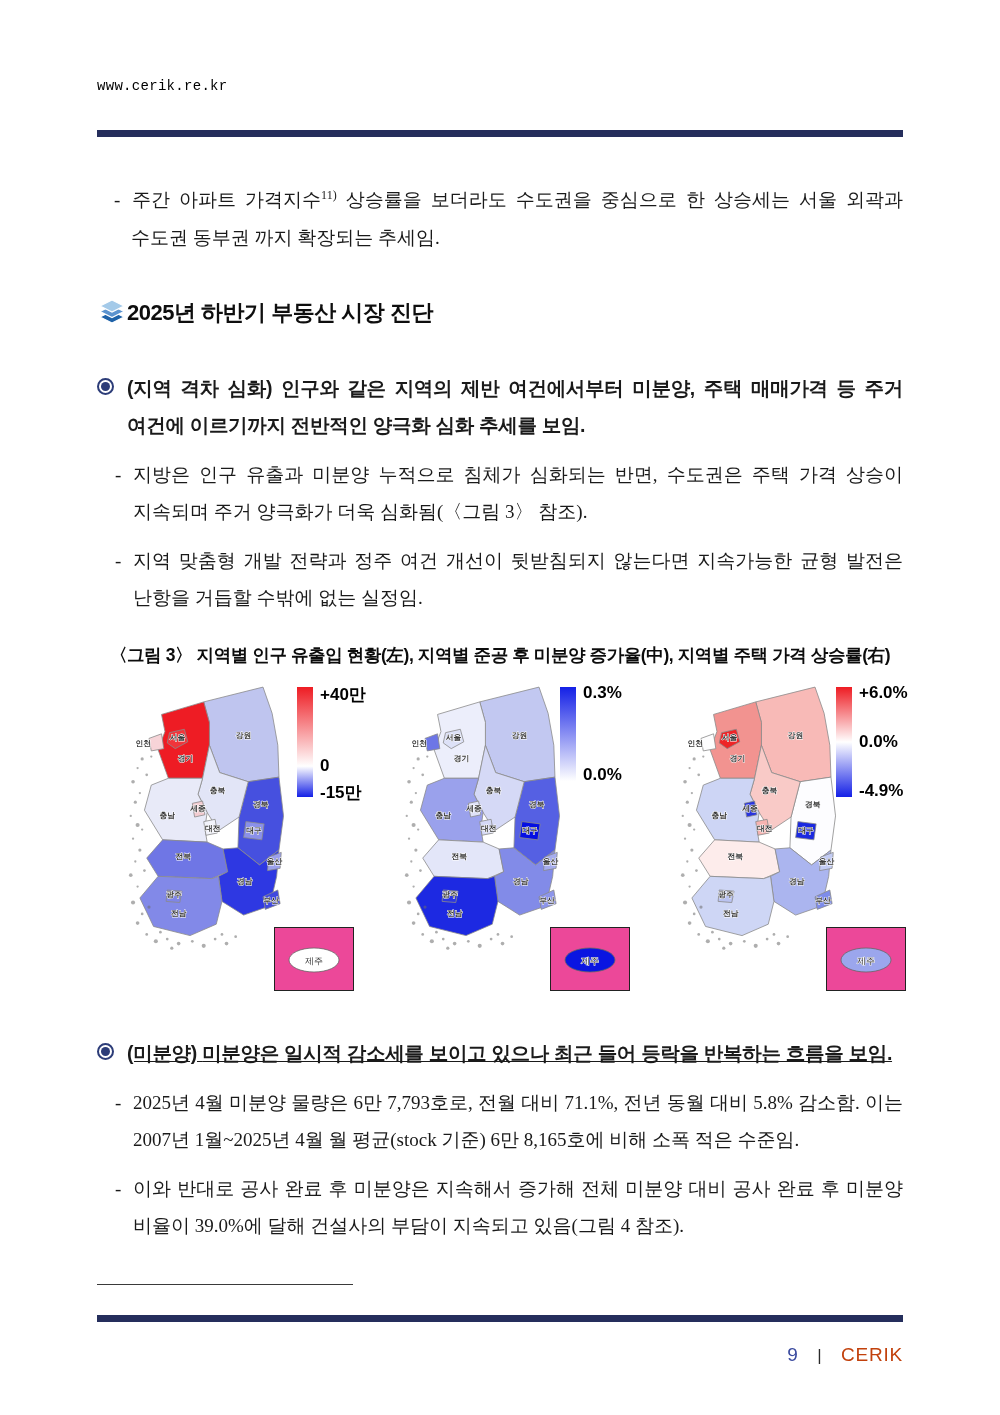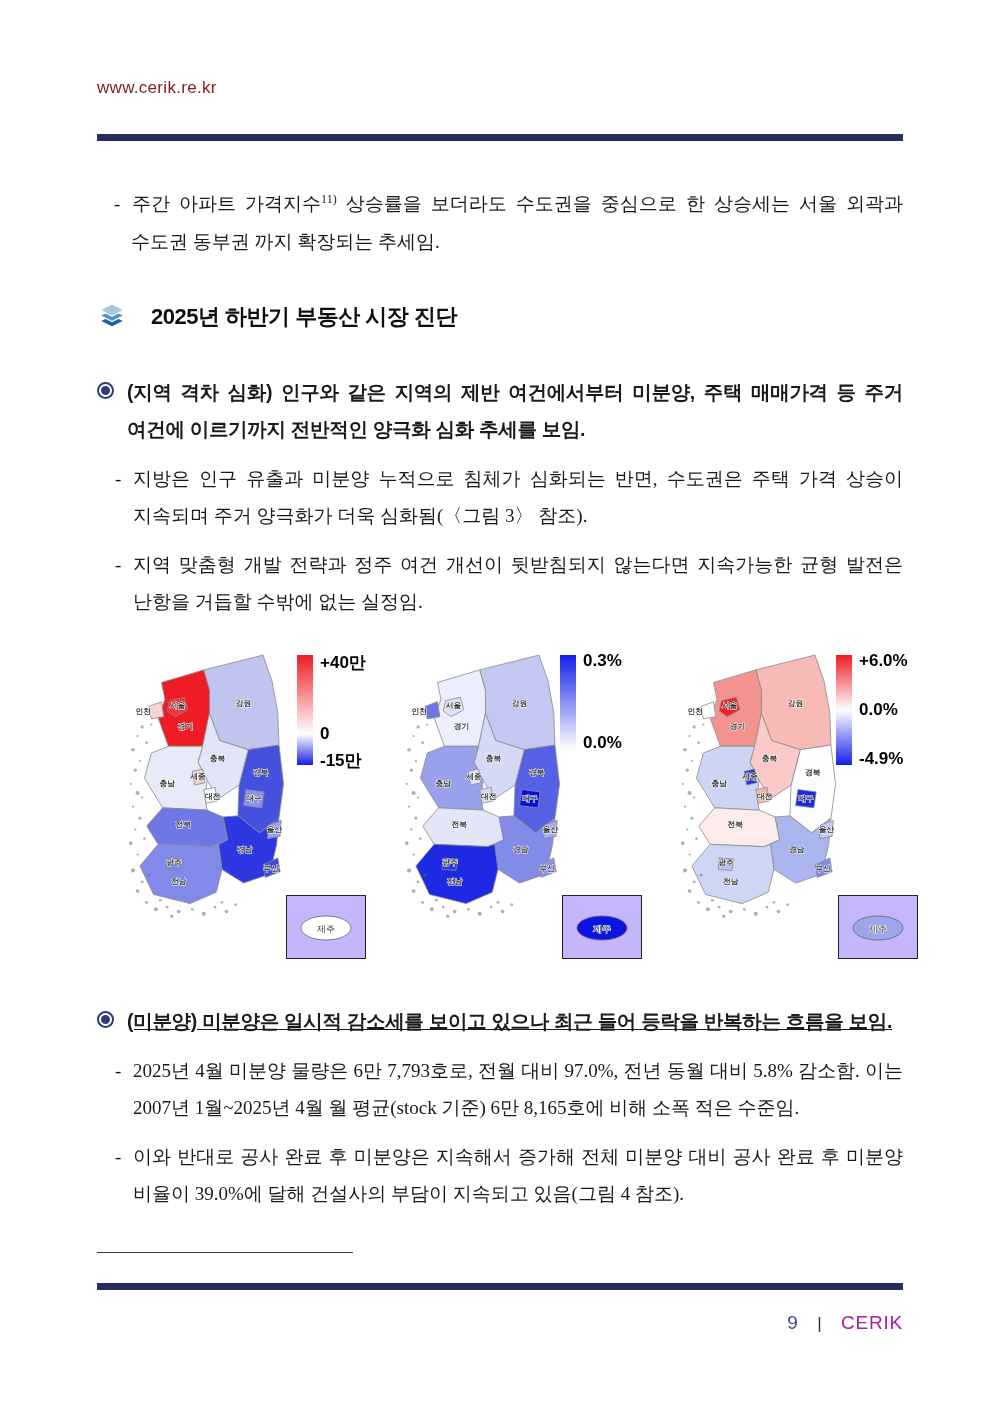--- a/index.html
+++ b/index.html
@@ -1,24 +1,24 @@
 <!DOCTYPE html>
 <html><head>
 <meta charset="utf-8">
 <style>
   html,body{margin:0;padding:0;background:#fff;}
   .page{position:relative;width:1000px;height:1415px;background:#fff;overflow:hidden;
         font-family:"Liberation Serif","DejaVu Serif",serif;color:#1a1a1a;}
-  .site-url{margin:78px 97px 0;font-family:Liberation Sans, sans-serif;
-            font-size:17px;color:#7f1d1d;letter-spacing:.3px;}
+  .site-url{margin:78px 97px 0;font-family:Liberation Mono, monospace;
+            font-size:14px;color:#000000;letter-spacing:.3px;}
   .rule{height:7px;background:#252e5c;margin:36px 97px 0;}
   .intro{margin:44px 97px 0;font-size:19px;line-height:1.98;text-align:justify;
          word-break:keep-all;padding-left:34px;text-indent:-17px;}
   .intro sup{font-size:12px;line-height:0;}
-  .section-head{margin:42px 97px 0;display:flex;align-items:center;gap:24px;}
+  .section-head{margin:42px 97px 0;display:flex;align-items:center;gap:0;}
   .section-head h2{margin:0;font-family:"Liberation Sans","DejaVu Sans",sans-serif;
                    font-size:22px;font-weight:700;color:#0e0e0e;letter-spacing:-.5px;}
   .layers-icon{flex:0 0 auto;}
   .bullet{margin:42px 97px 0;font-family:"Liberation Sans","DejaVu Sans",sans-serif;
           font-weight:700;font-size:19.5px;line-height:1.9;text-align:justify;
           word-break:keep-all;padding-left:30px;position:relative;letter-spacing:-.3px;}
   .bdot{position:absolute;left:0;top:8px;width:13px;height:13px;border:2px solid #2c3c78;
         border-radius:50%;display:inline-block;}
   .bdot-in{position:absolute;left:2px;top:2px;width:9px;height:9px;background:#2c3c78;border-radius:50%;}
   .subs{list-style:none;margin:6px 97px 0;padding:0;font-size:19px;line-height:1.95;
@@ -27,28 +27,28 @@
   .dash{display:inline-block;width:18px;text-indent:0;}
   .figure{margin-top:26px;}
   .caption{text-align:center;font-family:"Liberation Sans","DejaVu Sans",sans-serif;
            font-weight:700;font-size:17.5px;letter-spacing:-.4px;color:#0c0c0c;}
   .maps{margin:12px 0 0 92px;display:flex;width:830px;height:322px;}
   .map-col{position:relative;width:276px;height:322px;}
   .map-col svg.mainland{position:absolute;left:0;top:0;}
   .legend{position:absolute;top:8px;width:95px;font-family:"Liberation Sans","DejaVu Sans",sans-serif;}
   .legend .bar{position:absolute;left:0;top:0;width:16px;}
   .legend .lab{position:absolute;left:23px;font-size:17px;font-weight:700;color:#000;white-space:nowrap;}
-  .inset{position:absolute;right:2px;bottom:10px;width:78px;height:62px;border:1.4px solid #222;background:#c4b5fd;text-align:right;}
+  .inset{position:absolute;right:14px;bottom:10px;width:78px;height:62px;border:1.4px solid #222;background:#ec4899;text-align:right;}
   .footnote-rule{margin:40px 0 0 97px;width:256px;border-top:1.6px solid #3a3a3a;}
   .footnote{margin:10px 97px 0;font-size:15.5px;line-height:1.5;color:#141414;}
   .footer-rule{height:7px;background:#252e5c;margin:30px 97px 0;}
   .footer{margin:22px 97px 0;text-align:right;font-family:"Liberation Sans","DejaVu Sans",sans-serif;font-size:19px;}
   .pageno{color:#3a4a9f;margin-right:14px;}
   .fsep{color:#2a2a2a;margin-right:14px;font-size:17px;}
-  .brand{color:#a21caf;letter-spacing:.8px;}
+  .brand{color:#c2410c;letter-spacing:.8px;}
 </style>
 </head>
 <body>
 
 <div class="page">
 
   <div class="site-url">www.cerik.re.kr</div>
   <div class="rule"></div>
 
   <p class="intro"><span class="dash">-</span><span>주간 아파트 가격지수</span><sup>11)</sup><span> 상승률을 보더라도 수도권을 중심으로 한 상승세는 서울 외곽과 수도권 동부권 까지 확장되는 추세임.</span></p>
@@ -68,20 +68,21 @@
       </span>
     <span>(지역 격차 심화)</span>
     <span>인구와 같은 지역의 제반 여건에서부터 미분양, 주택 매매가격 등 주거 여건에 이르기까지 전반적인 양극화 심화 추세를 보임.</span>
   </div>
   <ul class="subs">
     <li><span class="dash">-</span><span>지방은 인구 유출과 미분양 누적으로 침체가 심화되는 반면, 수도권은 주택 가격 상승이 지속되며 주거 양극화가 더욱 심화됨(〈그림 3〉 참조).</span></li>
     <li><span class="dash">-</span><span>지역 맞춤형 개발 전략과 정주 여건 개선이 뒷받침되지 않는다면 지속가능한 균형 발전은 난항을 거듭할 수밖에 없는 실정임.</span></li>
   </ul>
 
   <div class="figure">
+    <div class="caption">〈그림 3〉 지역별 인구 유출입 현황(左), 지역별 준공 후 미분양 증가율(中), 지역별 주택 가격 상승률(右)</div>
     <div class="maps" id="maps">
         <div class="map-col">
           <svg class="mainland" viewBox="0 0 200 270" width="228" height="308">
             <path d="M98,20 L150,7 L158,30 L163,58 L164,86 L137,90 L112,82 L103,58 L103,38 Z" fill="#bfc5ef" stroke="#8a8a8a" stroke-width="0.7"></path>
             <path d="M61,31 L98,20 L103,38 L103,58 L97,87 L67,87 L58,62 L64,46 Z" fill="#ee1c24" stroke="#8a8a8a" stroke-width="0.7"></path>
             <path d="M137,90 L164,86 L168,120 L164,150 L147,163 L128,148 L129,121 Z" fill="#4650df" stroke="#8a8a8a" stroke-width="0.7"></path>
             <path d="M97,87 L103,58 L112,82 L137,90 L129,121 L111,133 L101,117 L93,101 Z" fill="#e2e5f7" stroke="#8a8a8a" stroke-width="0.7"></path>
             <path d="M52,93 L67,87 L97,87 L93,101 L101,117 L99,131 L101,143 L62,141 L46,115 Z" fill="#e8eaf8" stroke="#8a8a8a" stroke-width="0.7"></path>
             <path d="M62,141 L101,143 L115,149 L119,169 L105,175 L58,173 L48,157 Z" fill="#6f76e5" stroke="#8a8a8a" stroke-width="0.7"></path>
             <path d="M115,149 L128,148 L147,163 L164,150 L162,173 L156,199 L133,207 L114,195 L111,173 L119,169 Z" fill="#2e38e2" stroke="#8a8a8a" stroke-width="0.7"></path>
@@ -313,21 +314,21 @@
   </div>
 
   <div class="bullet" style="margin-top:34px;text-decoration:underline;">
     <span class="bdot">
         <span class="bdot-in"></span>
       </span>
     <span>(미분양)</span>
     <span>미분양은 일시적 감소세를 보이고 있으나 최근 들어 등락을 반복하는 흐름을 보임.</span>
   </div>
   <ul class="subs">
-    <li><span class="dash">-</span><span>2025년 4월 미분양 물량은 6만 7,793호로, 전월 대비 97.0%, 전년 동월 대비 5.8% 감소함. 이는 2007년 1월~2025년 4월 월 평균(stock 기준) 6만 8,165호에 비해 소폭 적은 수준임.</span></li>
+    <li><span class="dash">-</span><span>2025년 4월 미분양 물량은 6만 7,793호로, 전월 대비 71.1%, 전년 동월 대비 5.8% 감소함. 이는 2007년 1월~2025년 4월 월 평균(stock 기준) 6만 8,165호에 비해 소폭 적은 수준임.</span></li>
     <li><span class="dash">-</span><span>이와 반대로 공사 완료 후 미분양은 지속해서 증가해 전체 미분양 대비 공사 완료 후 미분양 비율이 39.0%에 달해 건설사의 부담이 지속되고 있음(그림 4 참조).</span></li>
   </ul>
 
   <div class="footnote-rule"></div>
 
   <div class="footer-rule"></div>
   <div class="footer">
     <span class="pageno">9</span>
     <span class="fsep">|</span>
     <span class="brand">CERIK</span>

